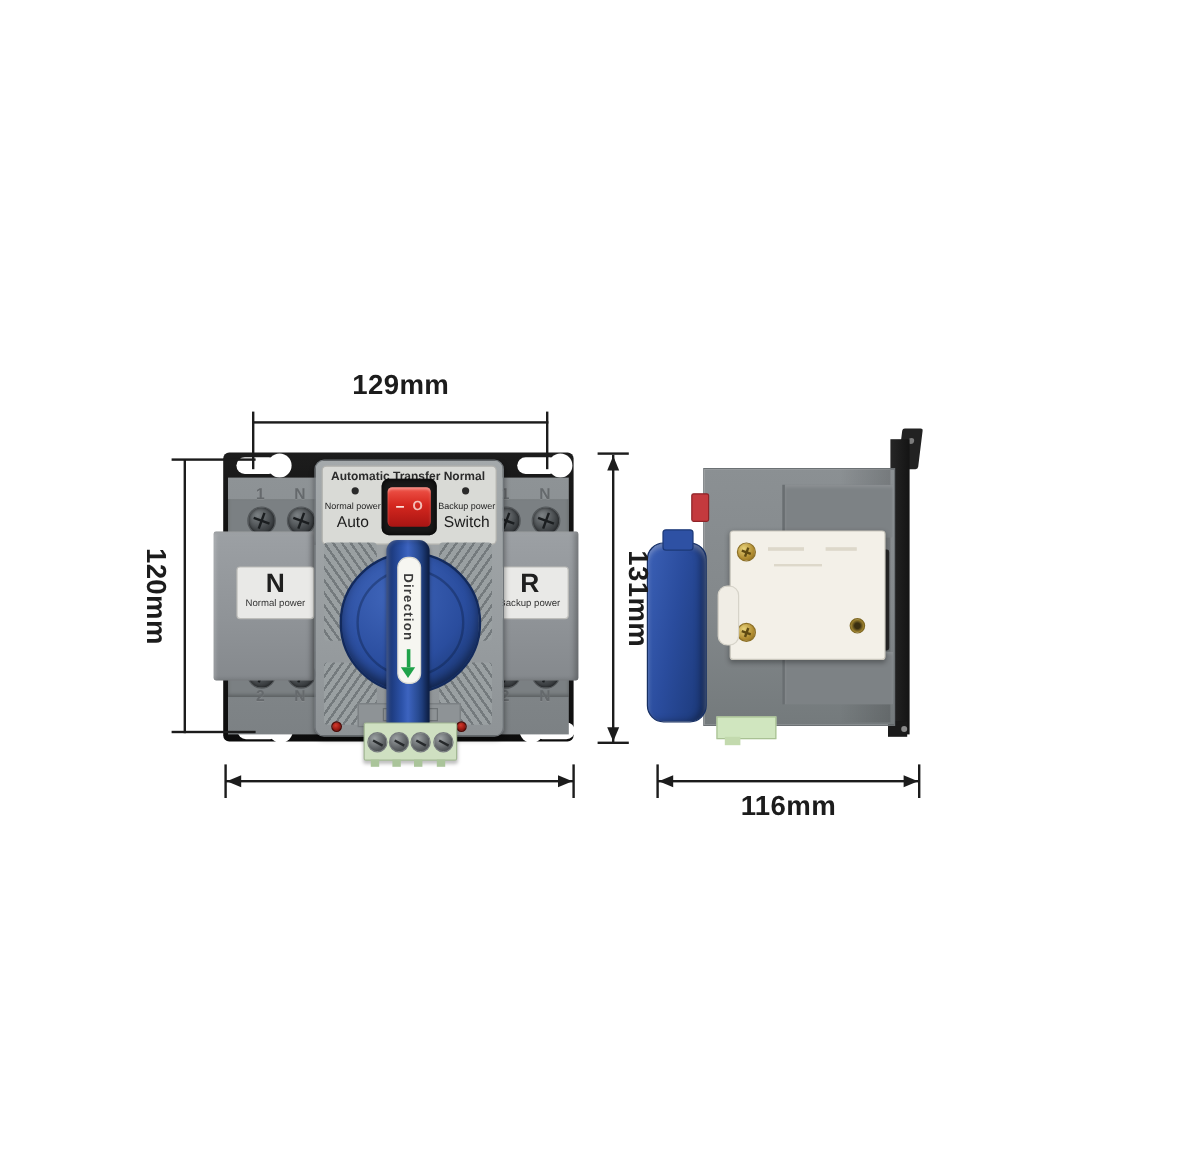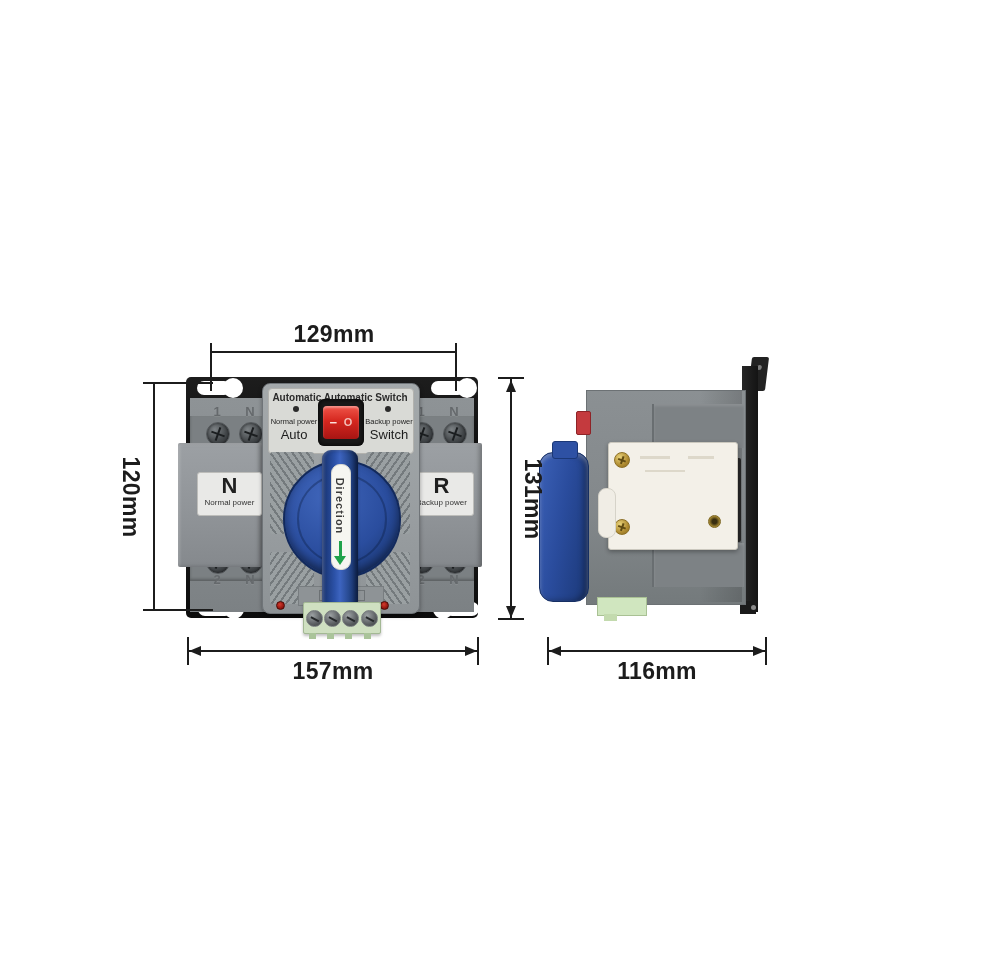--- a/index.html
+++ b/index.html
@@ -171,21 +171,21 @@
       <span class="pole-code">N</span>
       <span class="pole-sub">Normal power</span>
     </div>
     <div class="pole-plate" style="left:409px; top:472px;">
       <span class="pole-code">R</span>
       <span class="pole-sub">Backup power</span>
     </div>
 
     <div class="center-panel"></div>
     <div class="info-panel"></div>
-    <div class="info-title">Automatic Automatic Switch</div>
+    <div class="info-title">Automatic Transfer Normal</div>
     <div class="led" style="left:293px; top:406px;"></div>
     <div class="led" style="left:385px; top:406px;"></div>
     <div class="mode-small" style="left:268px; top:417px;">Normal power</div>
     <div class="mode-big" style="left:265px; top:427px;">Auto</div>
     <div class="mode-small" style="left:363px; top:417px;">Backup power</div>
     <div class="mode-big" style="left:360px; top:427px;">Switch</div>
     <div class="rocker-bezel">
       <div class="rocker">
         <span class="r-on">−</span>
         <span class="r-off">O</span>
@@ -246,21 +246,21 @@
     <div class="gscrew" style="left:614px; top:519px;"></div>
     <div class="rivet"></div>
     <div class="sv-toggle"></div>
     <div class="sv-handle"></div>
     <div class="sv-handle-tab"></div>
     <div class="sv-green"></div>
     <div class="sv-green-tab"></div>
   </div>
 
   <div class="abs" style="inset:0;">
-    <div class="dim-text" style="left:211px; top:321px; width:246px;">129mm</div>
+    <div class="dim-text" style="left:211px; top:307px; width:246px;">129mm</div>
     <div class="dim-line" style="left:211px; top:351px; width:246px; height:2px;"></div>
     <div class="dim-line" style="left:210px; top:343px; width:2px; height:48px;"></div>
     <div class="dim-line" style="left:455px; top:343px; width:2px; height:48px;"></div>
   </div>
 
   <div class="abs" style="inset:0;">
     <div class="dim-line" style="left:153px; top:383px; width:2px; height:228px;"></div>
     <div class="dim-line" style="left:143px; top:382px; width:70px; height:2px;"></div>
     <div class="dim-line" style="left:143px; top:609px; width:70px; height:2px;"></div>
     <div class="vlabel" style="left:130px; top:497px;">
@@ -278,21 +278,20 @@
         <span>131mm</span>
       </div>
   </div>
 
   <div class="abs" style="inset:0;">
     <div class="dim-line" style="left:188px; top:650px; width:290px; height:2px;"></div>
     <div class="arr left" style="left:189px; top:646px;"></div>
     <div class="arr right" style="left:465px; top:646px;"></div>
     <div class="dim-line" style="left:187px; top:637px; width:2px; height:28px;"></div>
     <div class="dim-line" style="left:477px; top:637px; width:2px; height:28px;"></div>
-    <div class="dim-text" style="left:188px; top:658px; width:290px;">157mm</div>
   </div>
 
   <div class="abs" style="inset:0;">
     <div class="dim-line" style="left:548px; top:650px; width:218px; height:2px;"></div>
     <div class="arr left" style="left:549px; top:646px;"></div>
     <div class="arr right" style="left:753px; top:646px;"></div>
     <div class="dim-line" style="left:547px; top:637px; width:2px; height:28px;"></div>
     <div class="dim-line" style="left:765px; top:637px; width:2px; height:28px;"></div>
     <div class="dim-text" style="left:548px; top:658px; width:218px;">116mm</div>
   </div>

